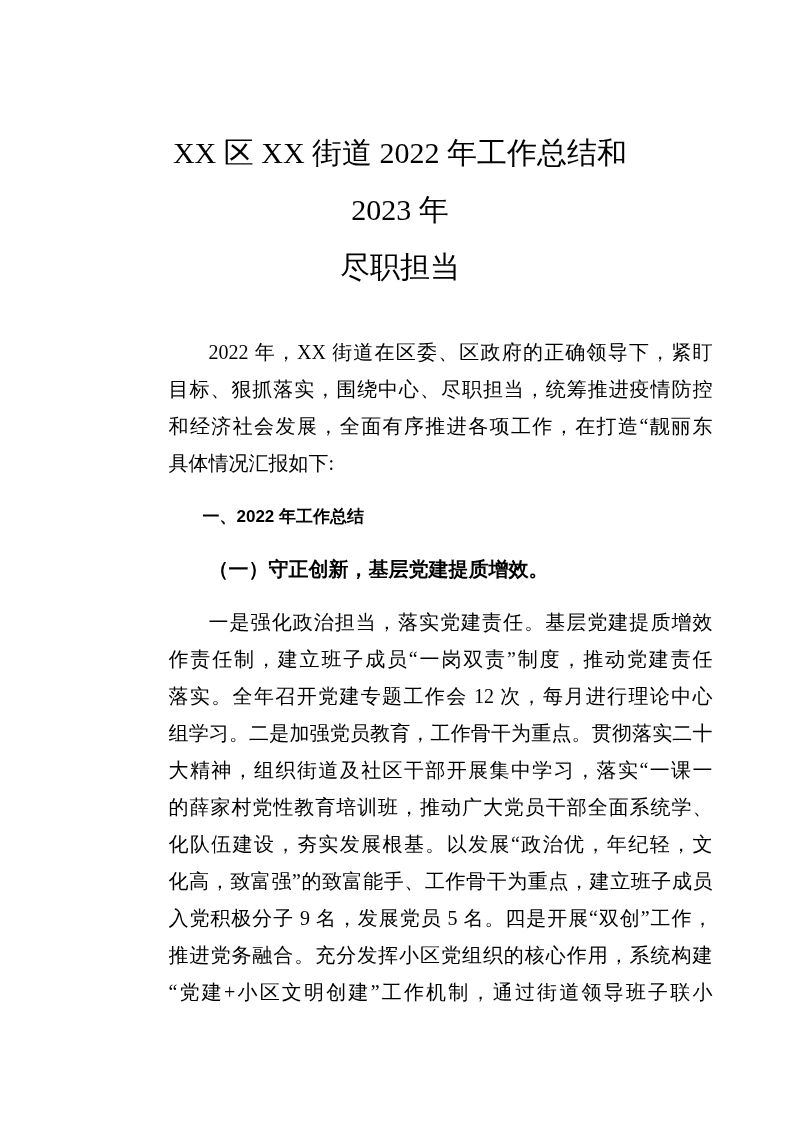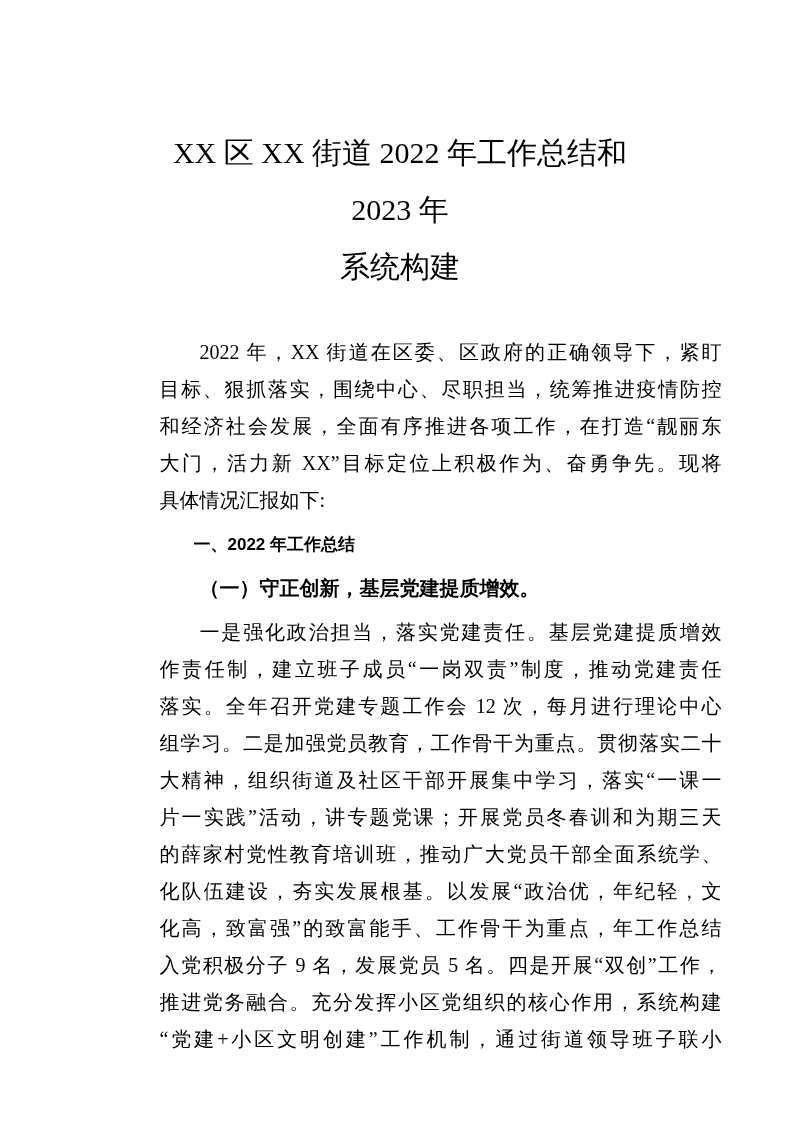--- a/index.html
+++ b/index.html
@@ -23,21 +23,21 @@
     font-size: 30px;
     line-height: 57px;
     font-weight: 400;
     text-align: center;
     color: #000000;
   }
   .doc-body {
     margin-top: 39px;
     width: 576px;
   }
-  .para { margin: 7px; padding: 0; }
+  .para { margin: 16px; padding: 0; }
   .line {
     height: 37px;
     line-height: 37px;
     overflow: hidden;
     text-align: justify;
     text-align-last: justify;
     font-size: 20px;
     font-family: "Liberation Serif", "DejaVu Serif", serif;
     color: #000000;
   }
@@ -54,44 +54,42 @@
   .para.heading2 .line {
     font-weight: 700;
   }
 </style>
 </head>
 <body>
 
 <div class="page">
   <div class="title" id="doc-title">
       <div class="title-line">XX 区 XX 街道 2022 年工作总结和 2023 年</div>
-      <div class="title-line">系统构建</div>
+      <div class="title-line">尽职担当</div>
     </div>
   <div class="doc-body" id="doc-body">
       <div class="para body">
         <div class="line indent">2022 年，XX 街道在区委、区政府的正确领导下，紧盯</div>
         <div class="line">目标、狠抓落实，围绕中心、尽职担当，统筹推进疫情防控</div>
         <div class="line">和经济社会发展，全面有序推进各项工作，在打造“靓丽东</div>
-        <div class="line">大门，活力新 XX”目标定位上积极作为、奋勇争先。现将</div>
         <div class="line no-just">具体情况汇报如下:</div>
       </div>
       <div class="para heading1">
         <div class="line indent no-just">一、2022 年工作总结</div>
       </div>
       <div class="para heading2">
         <div class="line indent no-just">（一）守正创新，基层党建提质增效。</div>
       </div>
       <div class="para body">
         <div class="line indent">一是强化政治担当，落实党建责任。基层党建提质增效</div>
         <div class="line">作责任制，建立班子成员“一岗双责”制度，推动党建责任</div>
         <div class="line">落实。全年召开党建专题工作会 12 次，每月进行理论中心</div>
         <div class="line">组学习。二是加强党员教育，工作骨干为重点。贯彻落实二十</div>
         <div class="line">大精神，组织街道及社区干部开展集中学习，落实“一课一</div>
-        <div class="line">片一实践”活动，讲专题党课；开展党员冬春训和为期三天</div>
         <div class="line">的薛家村党性教育培训班，推动广大党员干部全面系统学、</div>
         <div class="line">化队伍建设，夯实发展根基。以发展“政治优，年纪轻，文</div>
-        <div class="line">化高，致富强”的致富能手、工作骨干为重点，年工作总结</div>
+        <div class="line">化高，致富强”的致富能手、工作骨干为重点，建立班子成员</div>
         <div class="line">入党积极分子 9 名，发展党员 5 名。四是开展“双创”工作，</div>
         <div class="line">推进党务融合。充分发挥小区党组织的核心作用，系统构建</div>
         <div class="line">“党建+小区文明创建”工作机制，通过街道领导班子联小</div>
       </div>
     </div>
 </div>
 
 </body></html>

